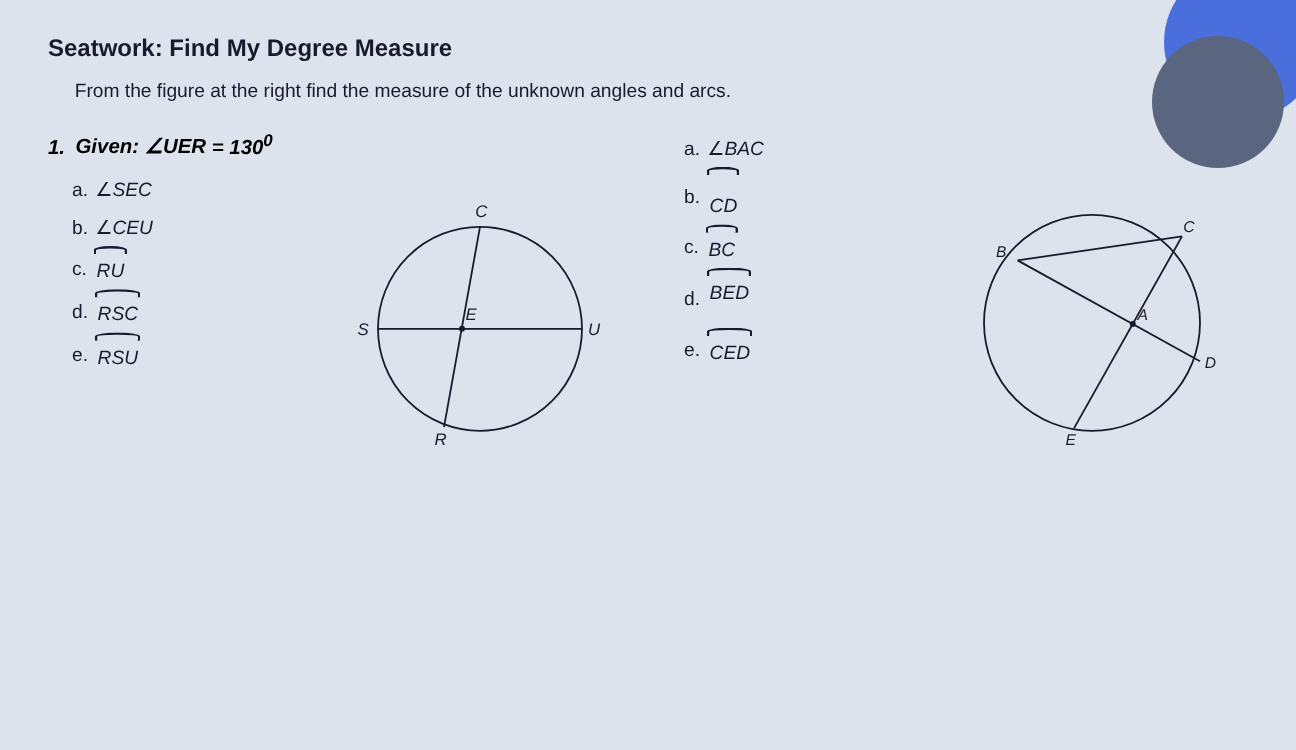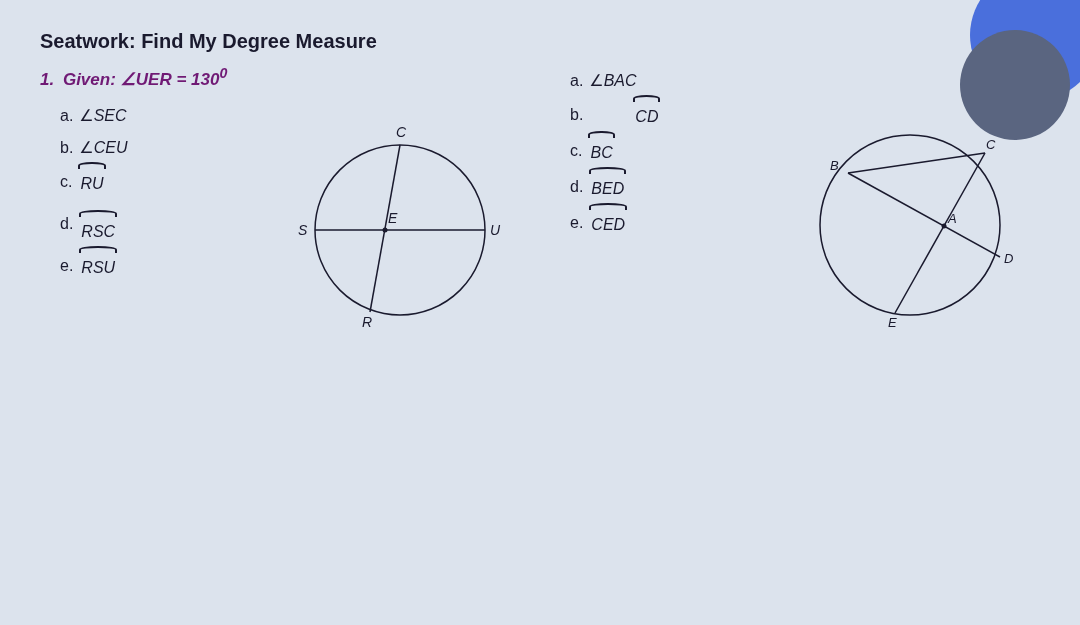--- a/index.html
+++ b/index.html
@@ -66,21 +66,21 @@
     }
 
     .problem {
       flex: 1;
       position: relative;
     }
 
     .problem-given {
       font-size: 17px;
       font-weight: 600;
-      color: #701a75;
+      color: #000000;
       margin-bottom: 10px;
     }
 
     .problem-given span {
       font-style: italic;
     }
 
     .answers-list {
       list-style: none;
       margin-left: 20px;
@@ -130,20 +130,23 @@
 </head>
 <body>
 
 <div class="page-container">
 
   <div class="deco-circle-blue"></div>
   <div class="deco-circle-gray"></div>
 
   <div class="title">Seatwork: Find My Degree Measure</div>
 
+  <div class="intro-text">
+    &nbsp;&nbsp;&nbsp;&nbsp;&nbsp;From the figure at the right find the measure of the unknown angles and arcs.
+  </div>
 
   <div class="problems-row">
 
     <div class="problem">
       <div class="problem-given">
         <span class="problem-number">1.</span>
         <span>Given:</span>
         <span class="angle-sym">∠<i>UER</i></span>
         <span> = 130<sup>0</sup></span>
       </div>
@@ -155,21 +158,21 @@
         <li>
           <span>b.</span>
           <span>∠<i>CEU</i></span>
         </li>
         <li>
           <span>c.</span>
           <span class="arc" style="padding: 4px 2px 0 2px;"><i>RU</i></span>
         </li>
         <li>
           <span>d.</span>
-          <span class="arc" style="padding: 4px 2px 0 2px; margin-top: 12px;"><i>RSC</i></span>
+          <span class="arc" style="padding: 4px 2px 0 2px;"><i>RSC</i></span>
         </li>
         <li>
           <span>e.</span>
           <span class="arc" style="padding: 4px 2px 0 2px;"><i>RSU</i></span>
         </li>
       </ul>
 
       <div style="position: absolute; top: 50px; right: 20px;">
         <svg width="220" height="220" viewBox="0 0 220 220">
 
@@ -195,29 +198,29 @@
     </div>
 
     <div class="problem" style="margin-left: 20px;">
       <ul class="answers-list">
         <li>
           <span>a.</span>
           <span>∠<i>BAC</i></span>
         </li>
         <li>
           <span>b.</span>
-          <span class="arc" style="padding: 4px 2px 0 2px; margin-left: 44px;"><i>CD</i></span>
+          <span class="arc" style="padding: 16px 2px 0 2px;"><i>CD</i></span>
         </li>
         <li>
           <span>c.</span>
           <span class="arc" style="padding: 4px 2px 0 2px;"><i>BC</i></span>
         </li>
         <li>
           <span>d.</span>
-          <span class="arc" style="padding: 4px 2px 0 2px;"><i>BED</i></span>
+          <span class="arc" style="padding: 4px 2px 14px 2px;"><i>BED</i></span>
         </li>
         <li>
           <span>e.</span>
           <span class="arc" style="padding: 4px 2px 0 2px; text-align: right;"><i>CED</i></span>
         </li>
       </ul>
 
       <div style="position: absolute; top: 40px; right: 10px;">
         <svg width="230" height="230" viewBox="0 0 230 230">
 

